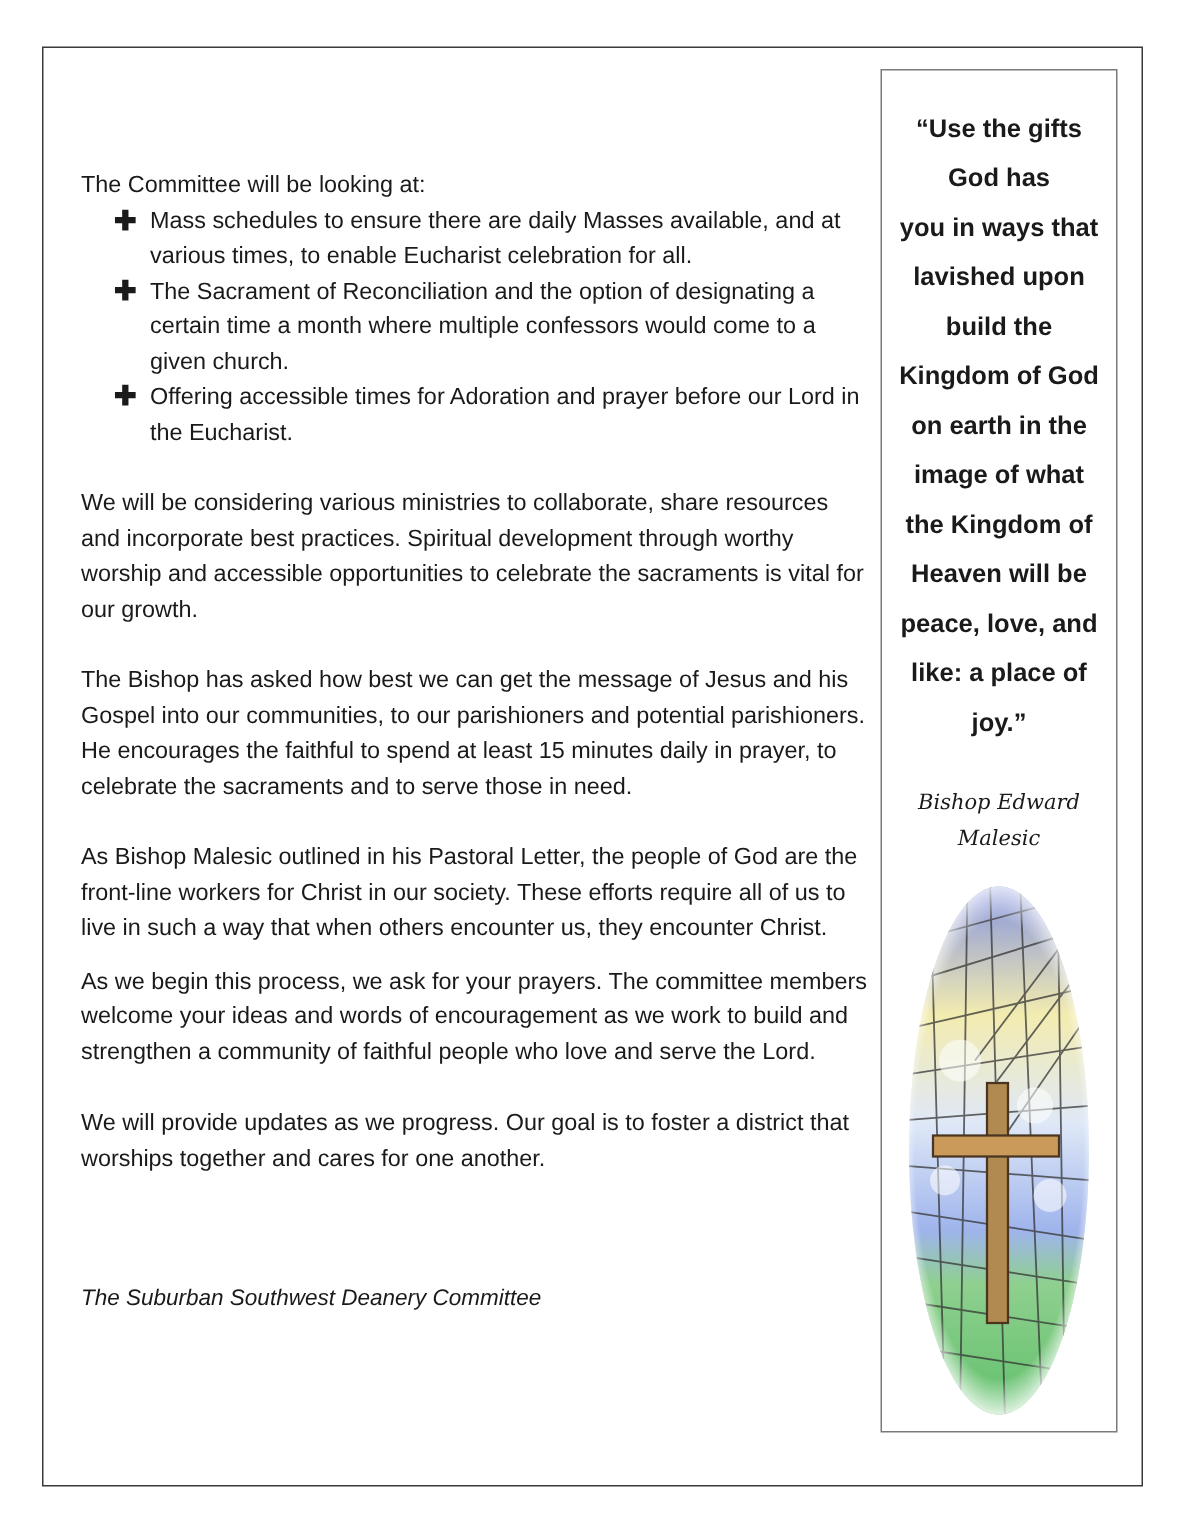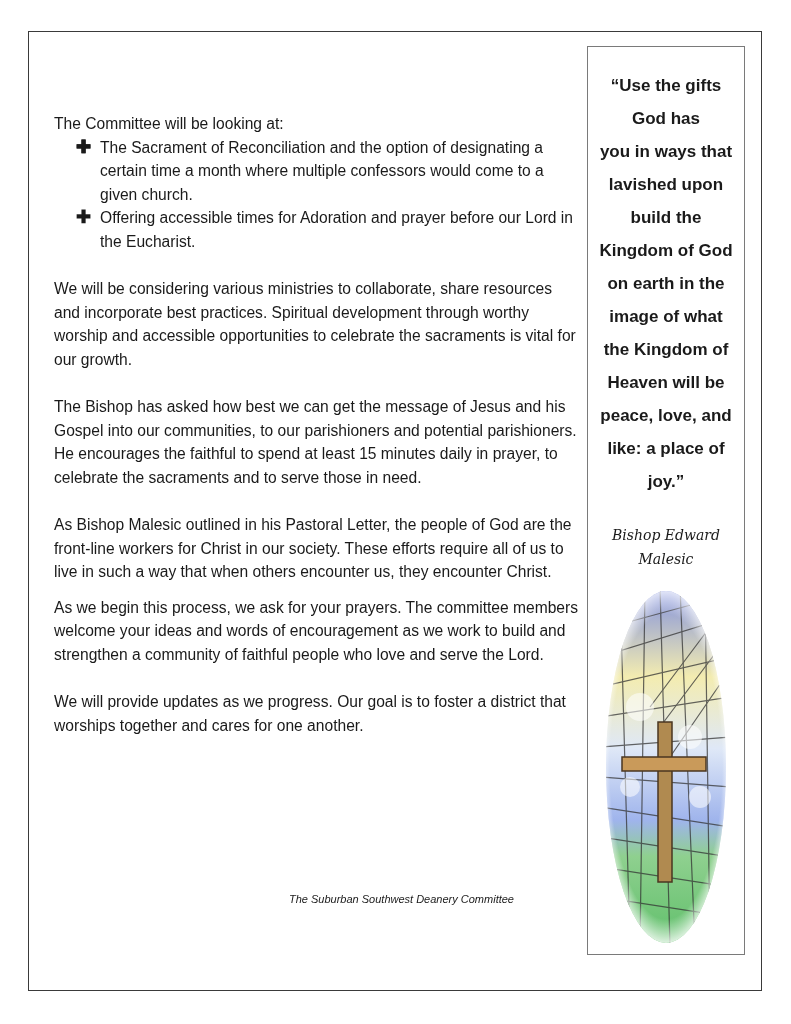--- a/index.html
+++ b/index.html
@@ -8,39 +8,39 @@
   .page-frame { position:absolute; left:28px; top:31px; width:734px; height:960px;
                 border:1.5px solid #3a3a3a; box-sizing:border-box; }
   .main { position:absolute; left:54px; top:64px; width:525px; font-size:15.6px; line-height:23.5px;margin-top:48px; }
   .main p { margin:0; }
   .intro { margin:0; }
   ul.bullets { list-style:none; margin:0; padding:0 0 0 46px; }
   ul.bullets li { position:relative; }
   .plus { position:absolute; left:-24px; top:0; font-weight:bold; font-size:18px; line-height:22px; }
   .gap-lg { height:24px; }
   .gap-sm { height:12px; }
-  .signature { position:absolute; left:54px; top:857px; width:460px; text-align:right;
-               font-style:italic; font-size:11px;margin-top:36px; }
+  .signature { position:absolute; left:54px; top:857px; width:460px; text-align:left;
+               font-style:italic; font-size:15px; }
   .sidebar { position:absolute; left:587px; top:46px; width:158px; height:909px;
              border:1.5px solid #7a7a7a; box-sizing:border-box; }
   .quote { position:absolute; left:0; top:22px; width:100%; text-align:center;
            font-weight:bold; font-size:17px; line-height:33px; color:#1a1a1a; }
   .attrib { position:absolute; left:0; top:476px; width:100%; text-align:center;
             font-family:"DejaVu Serif", serif; font-style:italic; font-size:14px; line-height:24px; }
   .window { position:absolute; left:12px; top:540px; width:132px; height:359px; }
 </style>
 </head>
 <body>
 
 <div class="page-frame"></div>
 
 <div class="main">
   <p class="intro">The Committee will be looking at:</p>
   <ul class="bullets">
-    <li><span class="plus">✚</span></li>
+    <li><span class="plus">✚</span><span>Mass schedules to ensure there are daily Masses available, and at various times, to enable Eucharist celebration for all.</span></li>
     <li><span class="plus">✚</span><span>The Sacrament of Reconciliation and the option of designating a certain time a month where multiple confessors would come to a given church.</span></li>
     <li><span class="plus">✚</span><span>Offering accessible times for Adoration and prayer before our Lord in the Eucharist.</span></li>
   </ul>
   <div class="gap-lg"></div>
   <p>We will be considering various ministries to collaborate, share resources and incorporate best practices.  Spiritual development through worthy worship and accessible opportunities to celebrate the sacraments is vital for our growth.</p>
   <div class="gap-lg"></div>
   <p>The Bishop has asked how best we can get the message of Jesus and his Gospel into our communities, to our parishioners and potential parishioners.  He encourages the faithful to spend at least 15 minutes daily in prayer, to celebrate the sacraments and to serve those in need.</p>
   <div class="gap-lg"></div>
   <p>As Bishop Malesic outlined in his Pastoral Letter, the people of God are the front-line workers for Christ in our society.  These efforts require all of us to live in such a way that when others encounter us, they encounter Christ.</p>
   <div class="gap-sm"></div>

